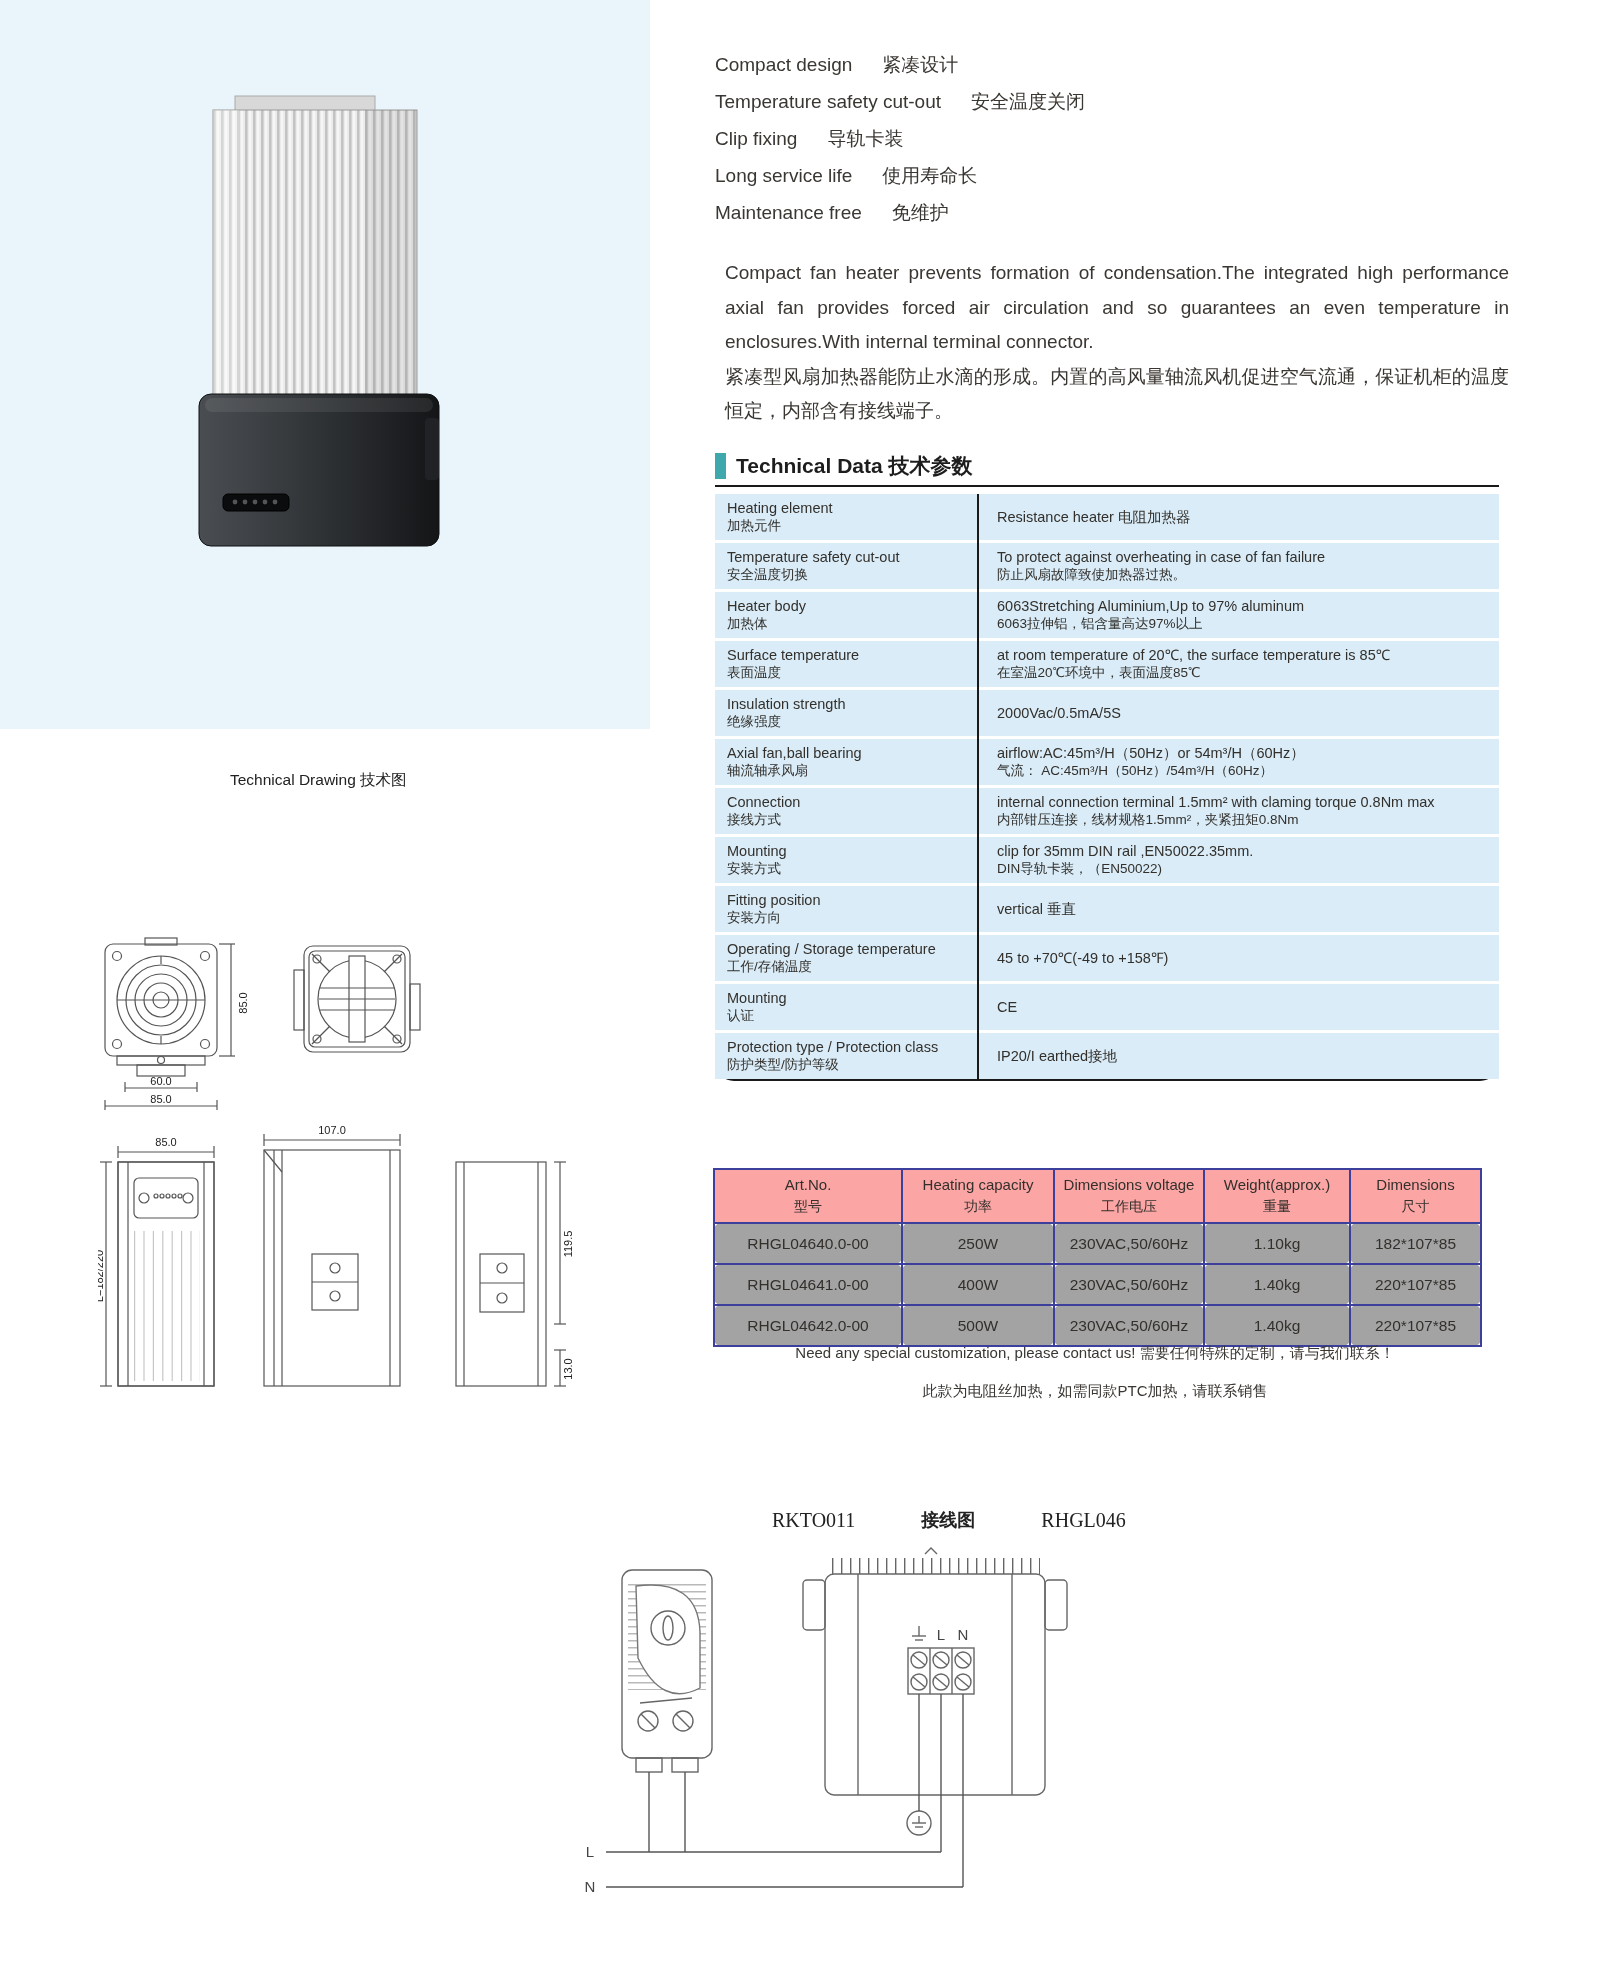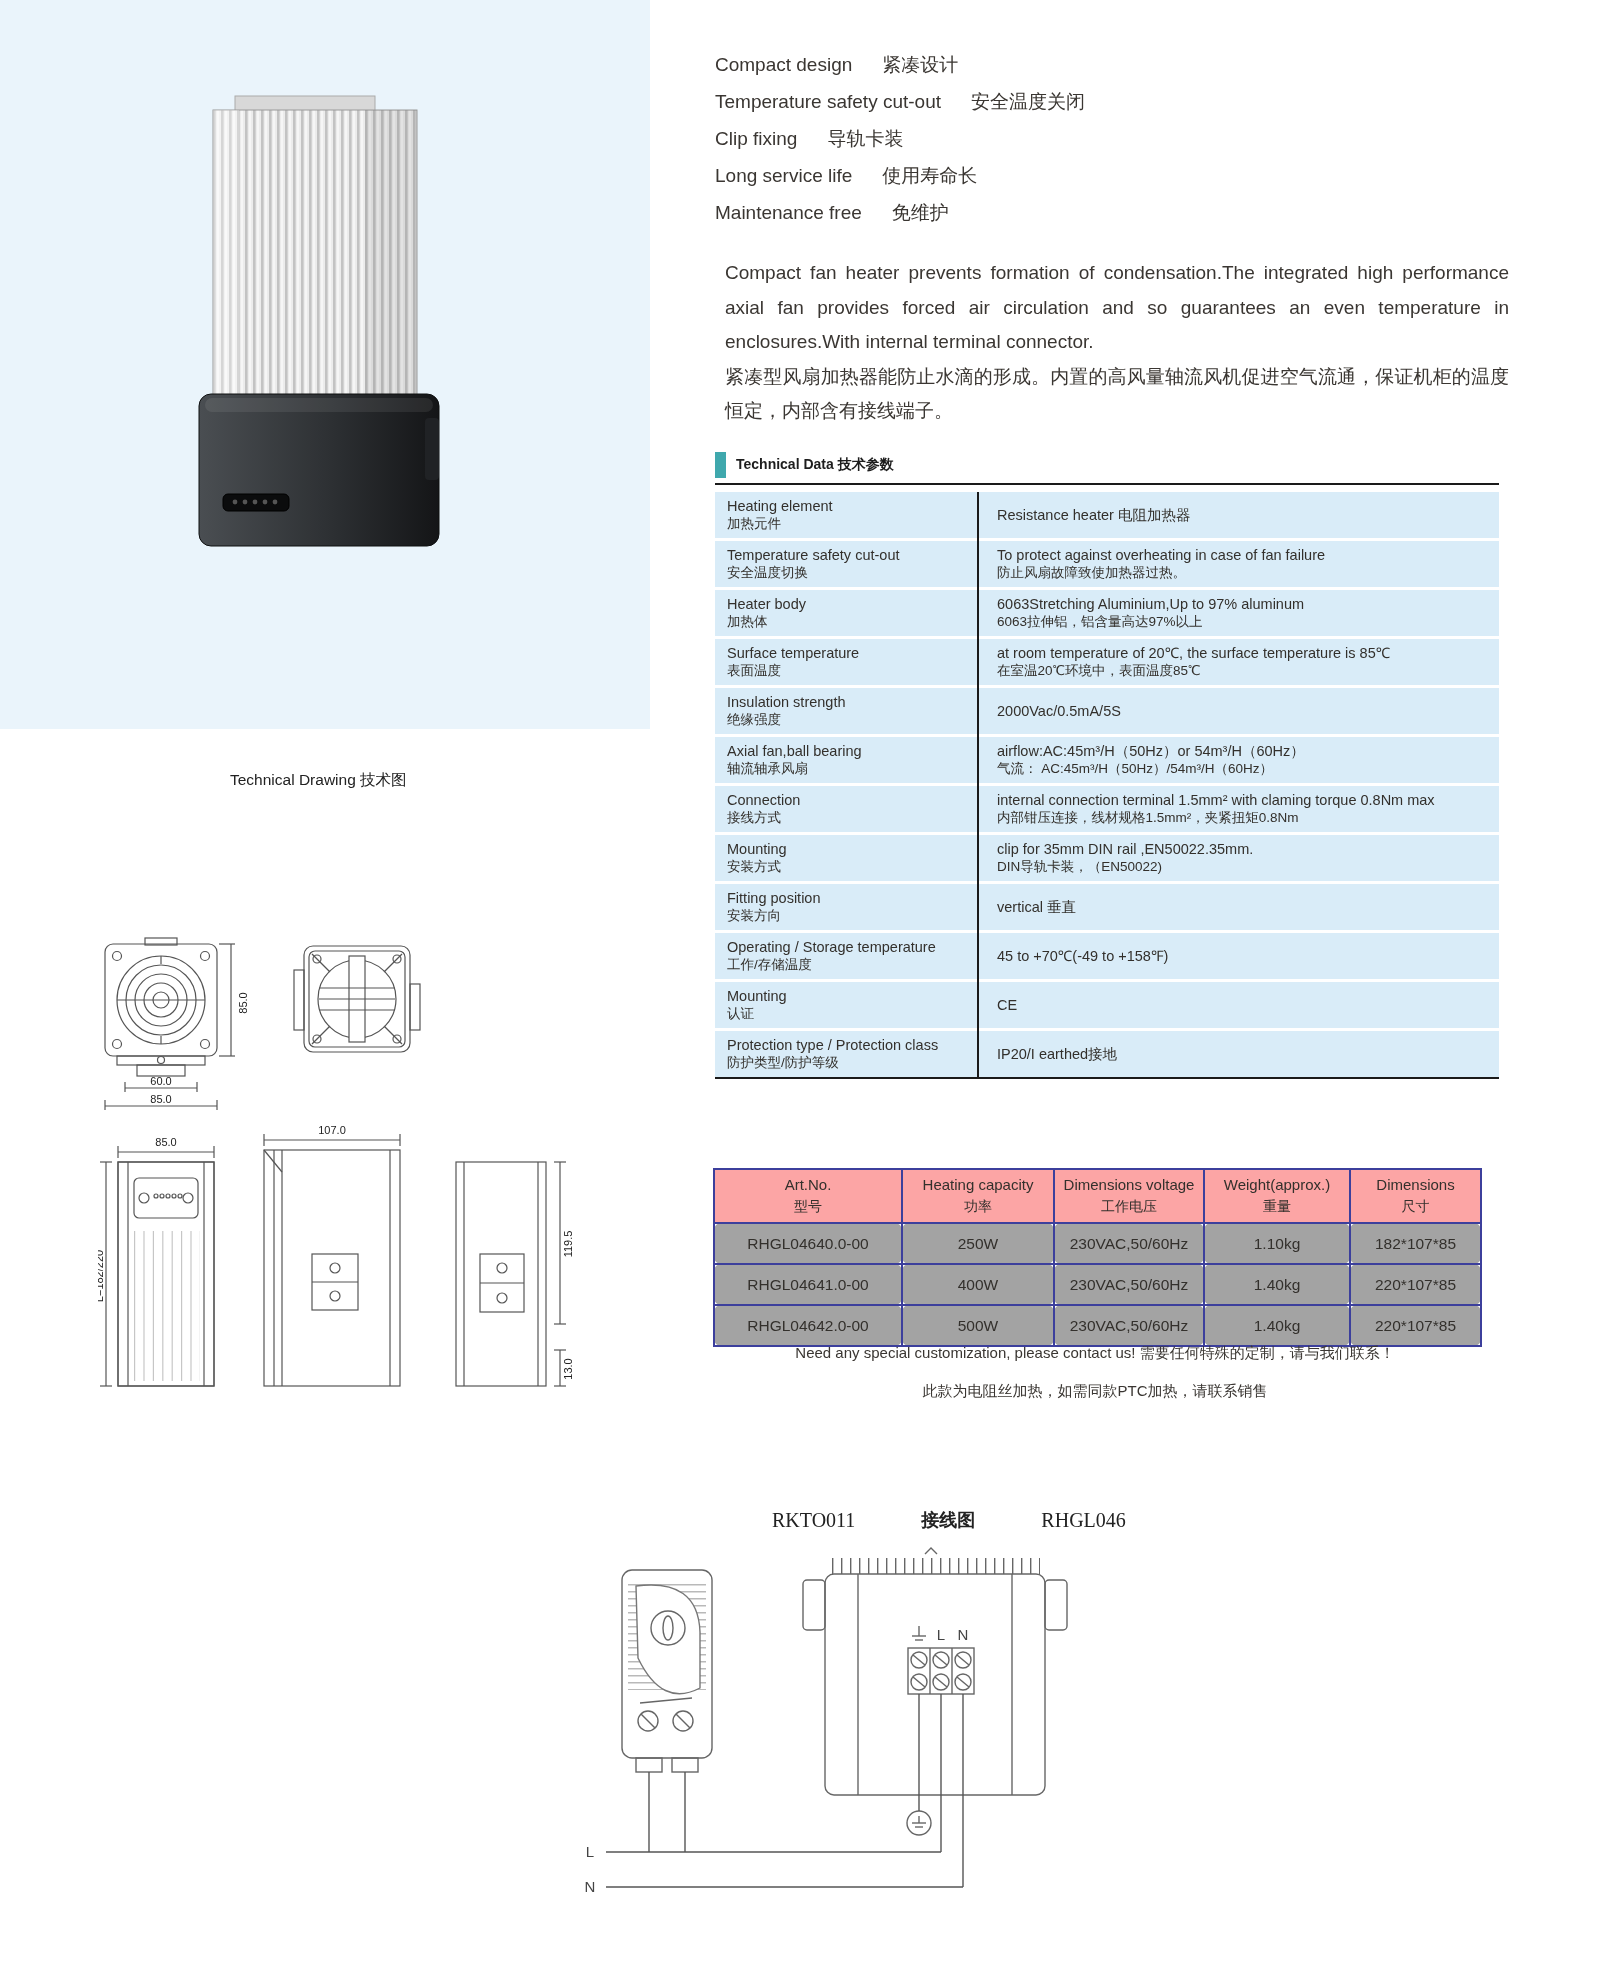--- a/index.html
+++ b/index.html
@@ -15,22 +15,22 @@
   .feat-line .zh{margin-left:30px;}
 
   
   .desc{position:absolute;left:715px;top:256px;width:784px;margin-left:10px;}
   .desc p{margin:0;font-size:19px;line-height:1.82;text-align:justify;}
 
   
   .tech{position:absolute;left:715px;top:452px;width:784px;}
   .tech-head{display:flex;align-items:center;gap:10px;border-bottom:2px solid #1a1a1a;padding-bottom:5px;}
   .tech-head .bar{width:11px;height:26px;background:#3fa8ad;}
-  .tech-head .t{font-size:14px;font-weight:bold;color:#1d1d1d;}
-  .tech-body{position:relative;margin-top:7px;border-bottom:2px solid #1a1a1a;}
+  .tech-head .t{font-size:21px;font-weight:bold;color:#1d1d1d;}
+  .tech-body{position:relative;margin-top:7px;border-bottom:2px solid #1a1a1a;border-radius:19px;}
   .tech-body::after{content:"";position:absolute;left:262px;top:0;bottom:0;width:2px;background:#1a1a1a;}
   .trow{display:flex;background:#d9ecf8;margin-bottom:3px;min-height:40px;}
   .trow:last-child{margin-bottom:0;}
   .tlabel{width:262px;box-sizing:border-box;padding:5px 10px 5px 12px;display:flex;flex-direction:column;justify-content:center;}
   .tvalue{flex:1;box-sizing:border-box;padding:5px 8px 5px 20px;display:flex;flex-direction:column;justify-content:center;}
   .en-s{font-size:14.5px;line-height:18px;color:#33302c;}
   .zh-s{font-size:13.5px;line-height:18px;color:#33302c;}
   .zh-s:empty{display:none;}
 
   

